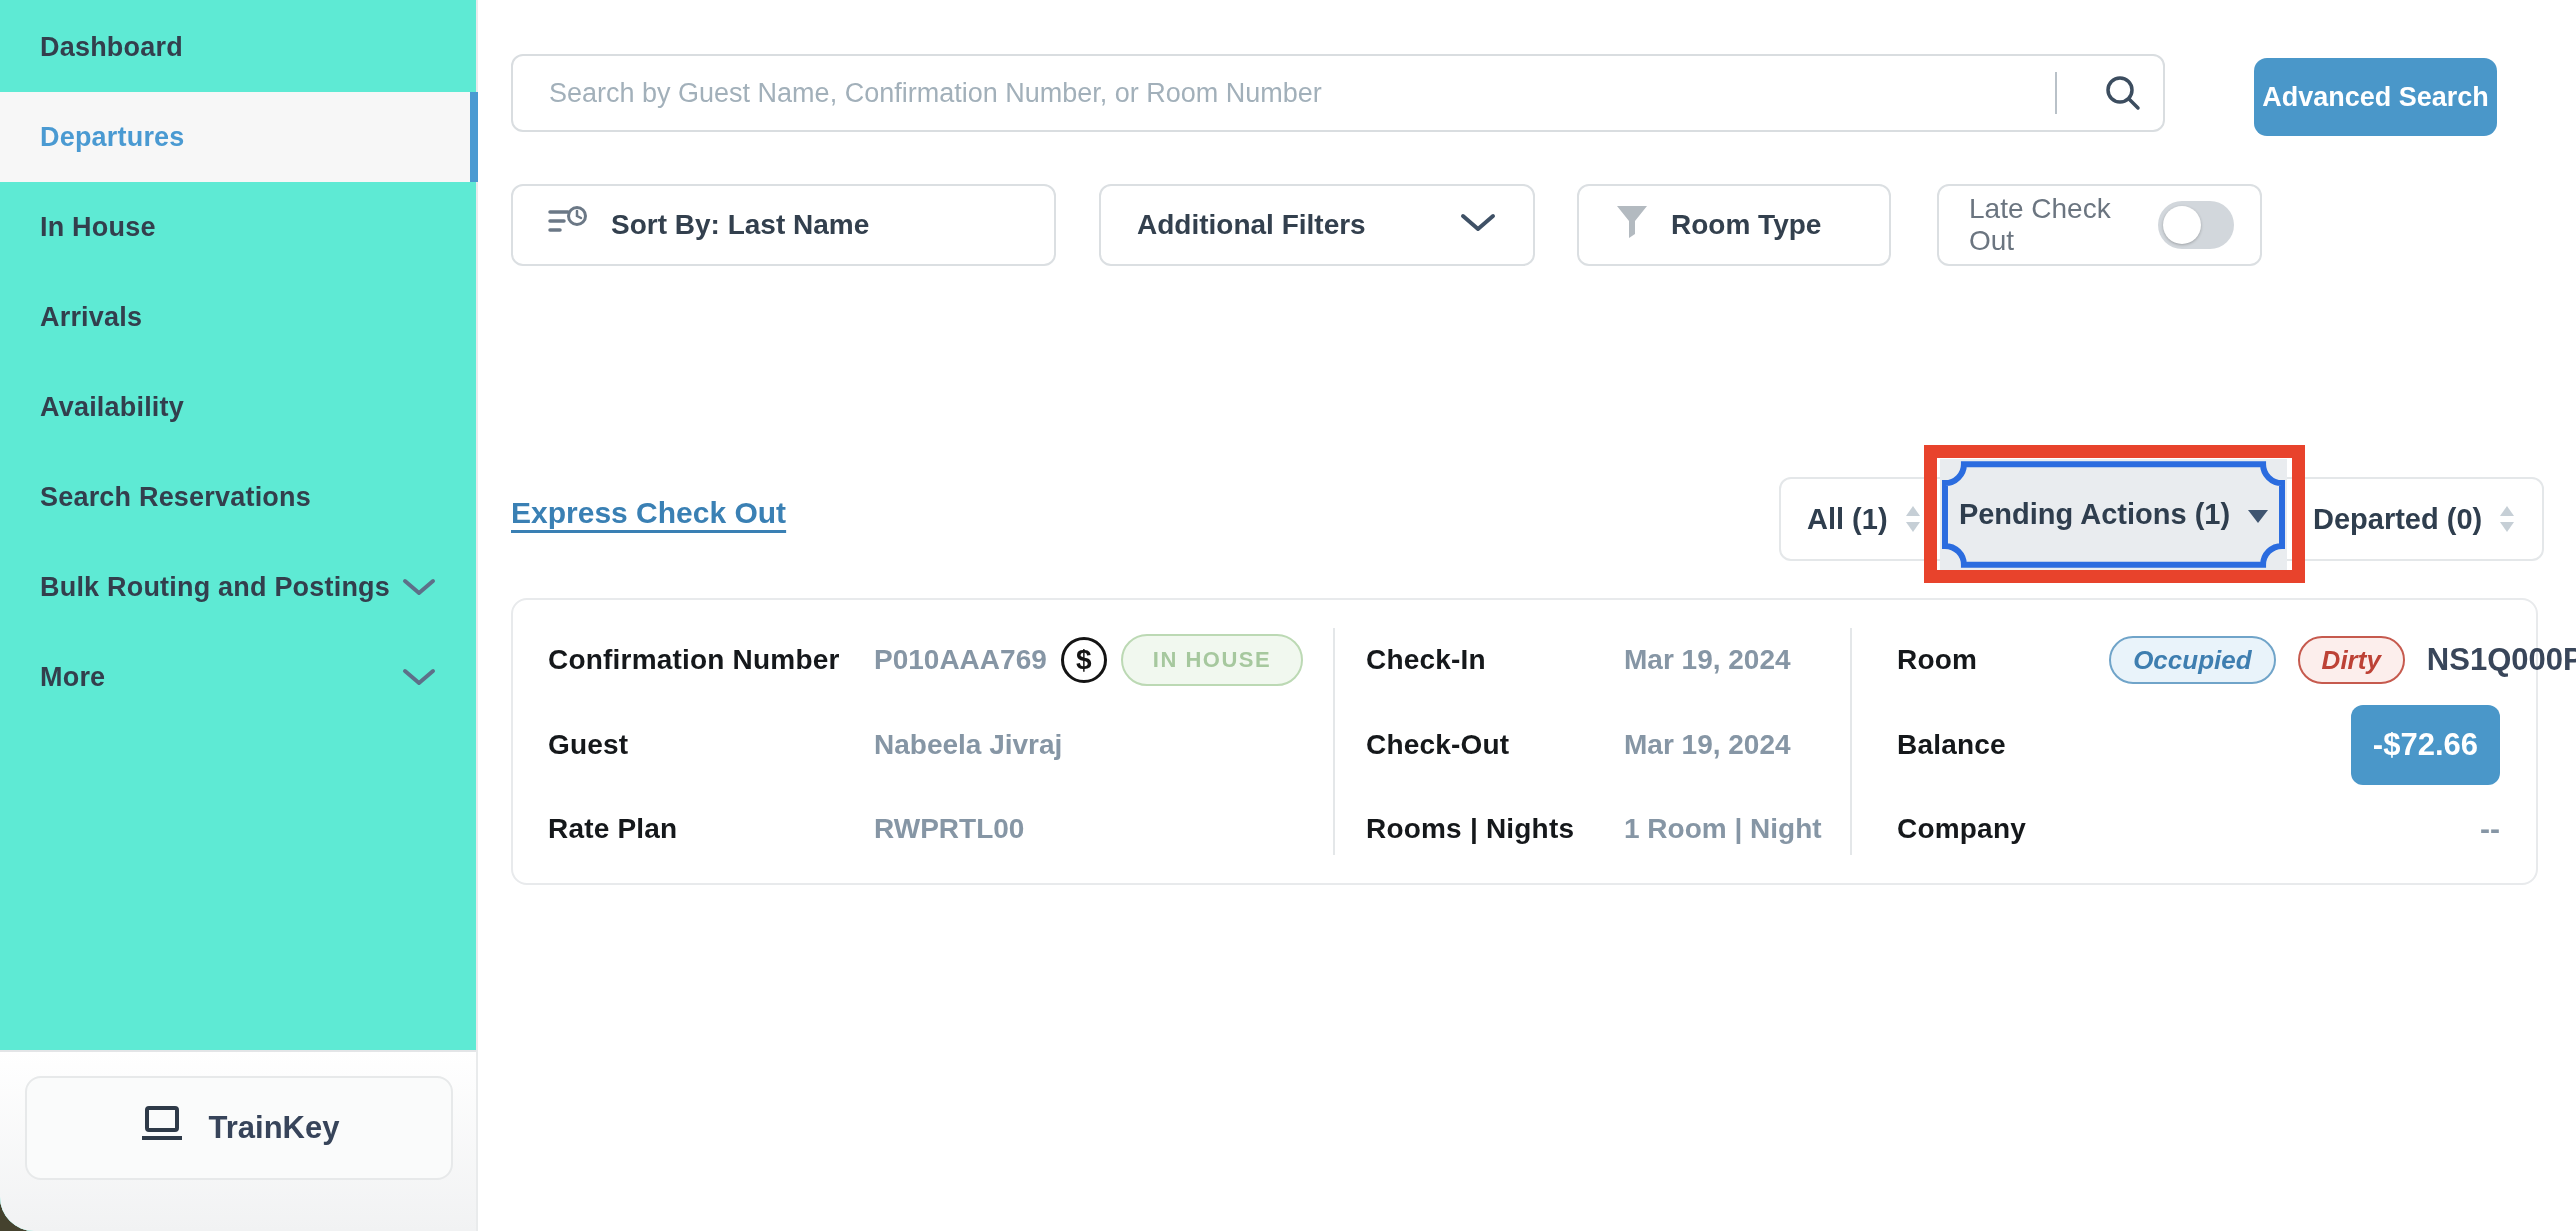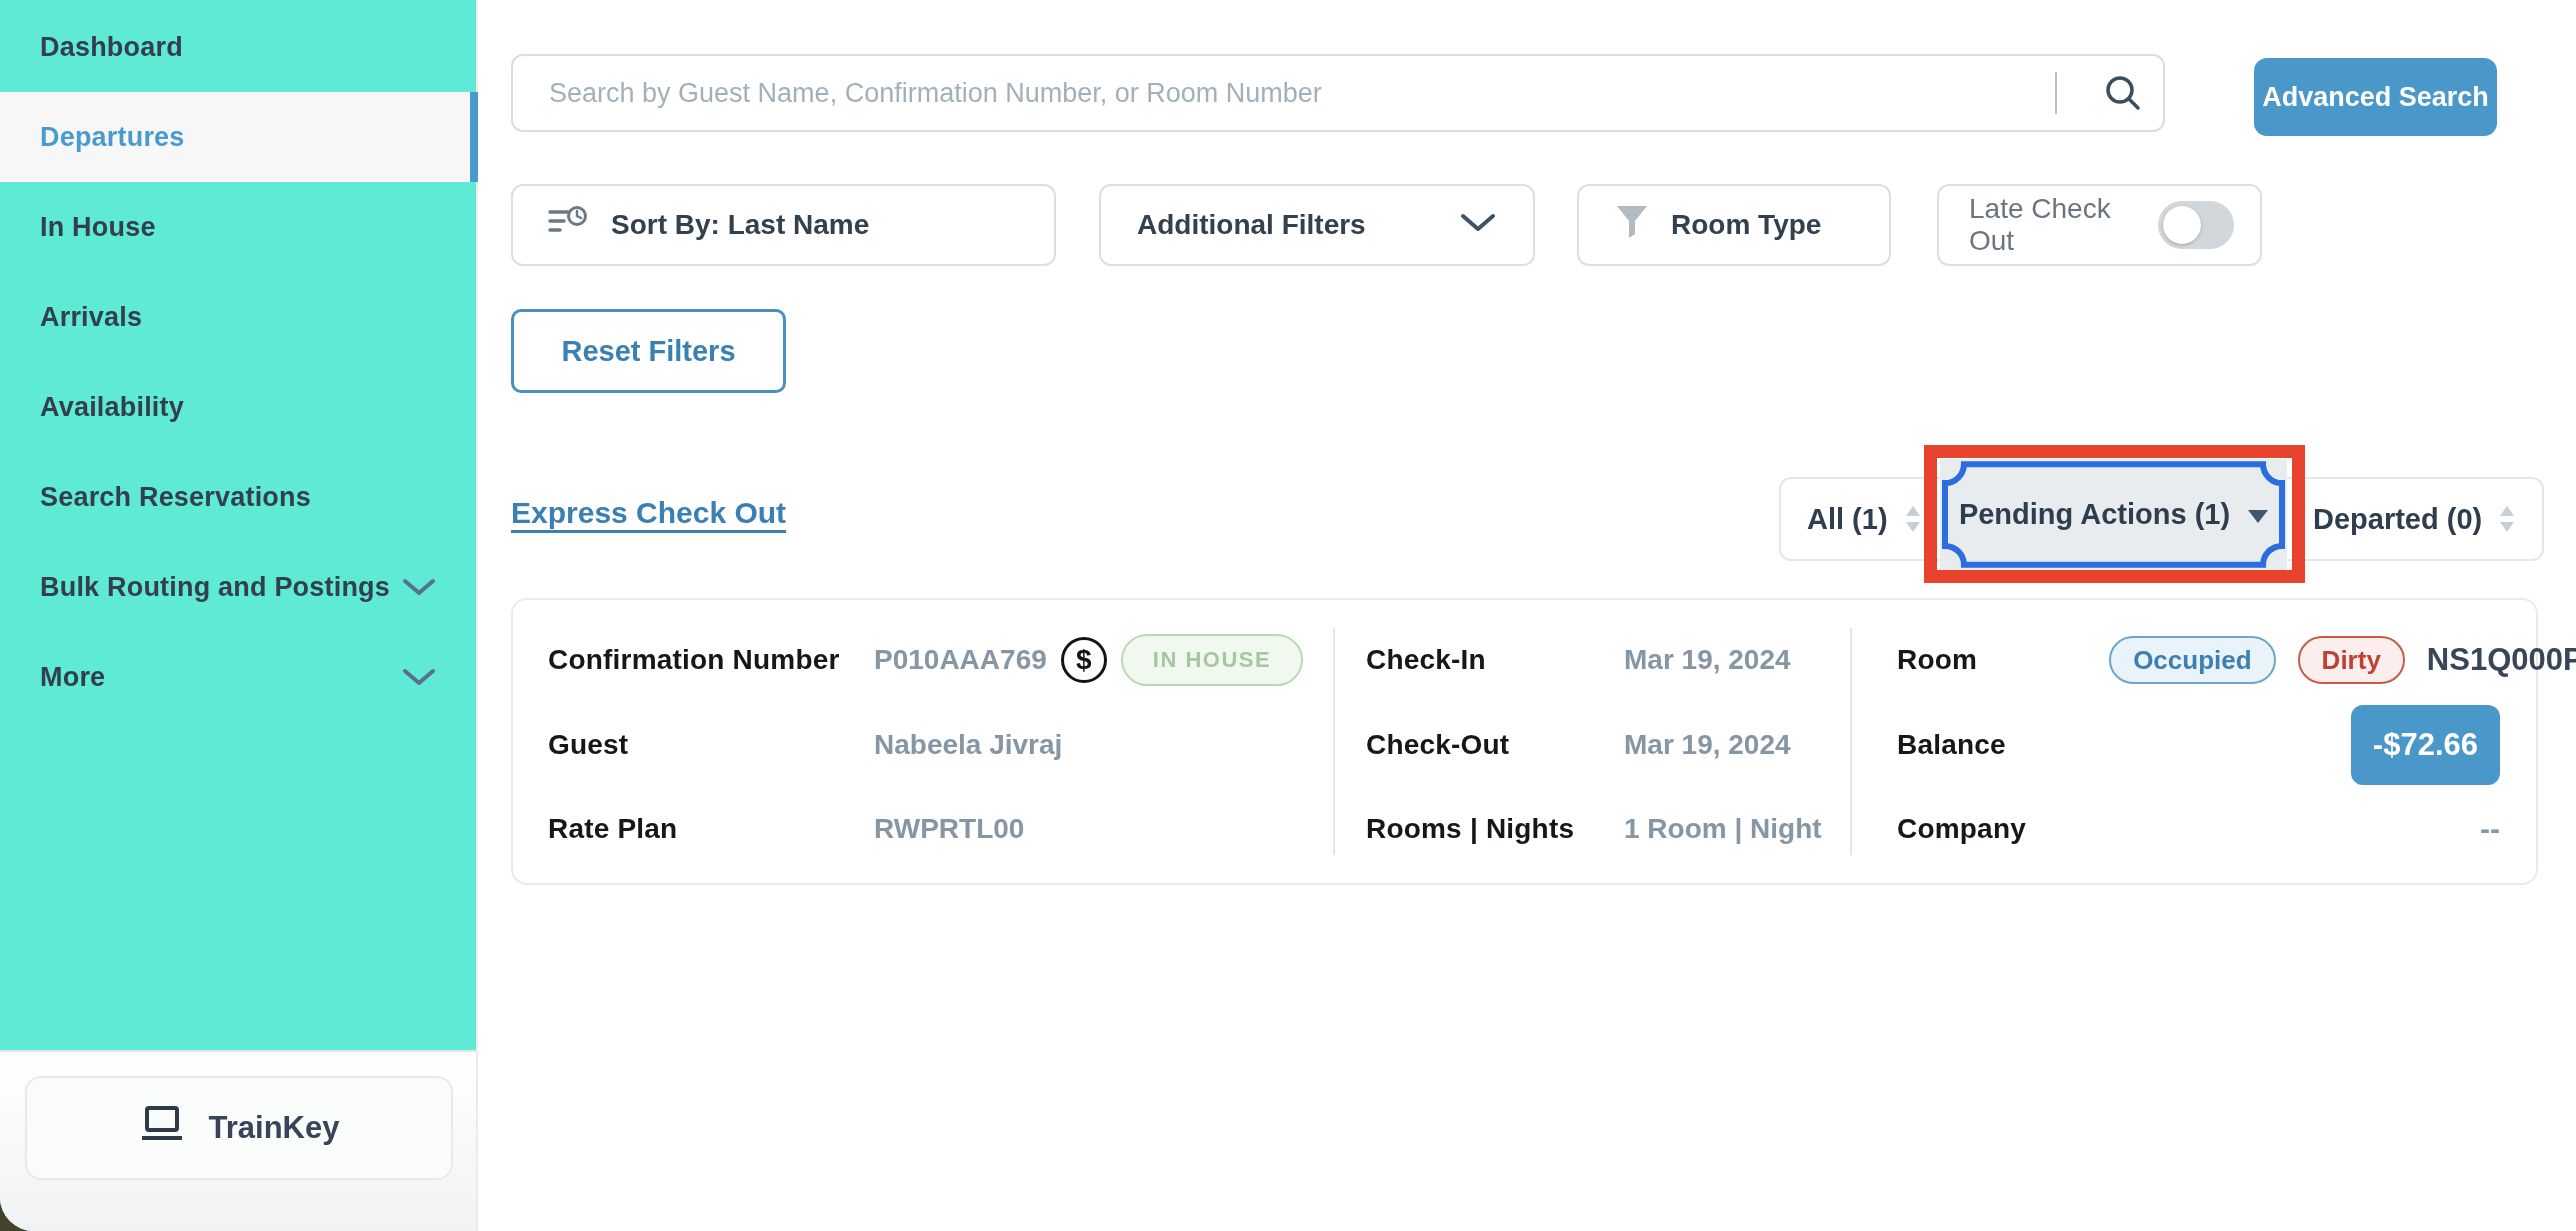--- a/index.html
+++ b/index.html
@@ -185,21 +185,21 @@
     height: 52px; padding: 0 30px; border-radius: 995px;
     border: 2px solid #bcd9b4; background: #f1f8ef; color: #a6c89e;
     font-size: 22px; font-weight: 700; letter-spacing: 1.5px;
     display: flex; align-items: center;
   }
 
   .room-cell { left: 1384px; right: 36px; justify-content: flex-start; gap: 22px; }
   .pill {
     height: 48px; padding: 0 22px; border-radius: 995px;
     font-size: 26px; font-weight: 600;
-    display: flex; align-items: center;
+    display: flex; align-items: center; font-style: italic;
   }
   .pill-occupied { border: 2px solid #70a4c9; background: #e9f3fa; color: #3e7eb0; margin-left: 110px; }
   .pill-dirty    { border: 2px solid #c65a4e; background: #fceeec; color: #bd4236; }
   .room-number { margin-left: auto; font-size: 31px; font-weight: 700; color: #39465a; }
 
   .balance-badge {
     height: 80px; min-width: 128px; padding: 0 22px; border-radius: 12px;
     background: #4a97c9; color: #fff;
     font-size: 31px; font-weight: 600;
     display: flex; align-items: center; justify-content: center;
@@ -307,21 +307,20 @@
 
   <div class="filter-btn roomtype-btn">
     <span>
       <svg width="34" height="36" viewBox="0 0 34 36">
         <path d="M2 2 L32 2 L20 17 L20 30 L14 34 L14 17 Z" fill="#b3bac0"></path>
       </svg>
     </span>
     <span>Room Type</span>
   </div>
 
-  <button class="reset-btn">Reset Filters</button>
 
   <a class="express-link">Express Check Out</a>
 
   <div class="tabs-bar"></div>
 
   <div class="tab-plain tab-all">
     <span>All (1)</span>
     <span class="sort-arrows">
       <svg width="18" height="30" viewBox="0 0 18 30">
         <polygon points="9,2 16,12 2,12" fill="#c6cfd6"></polygon>

